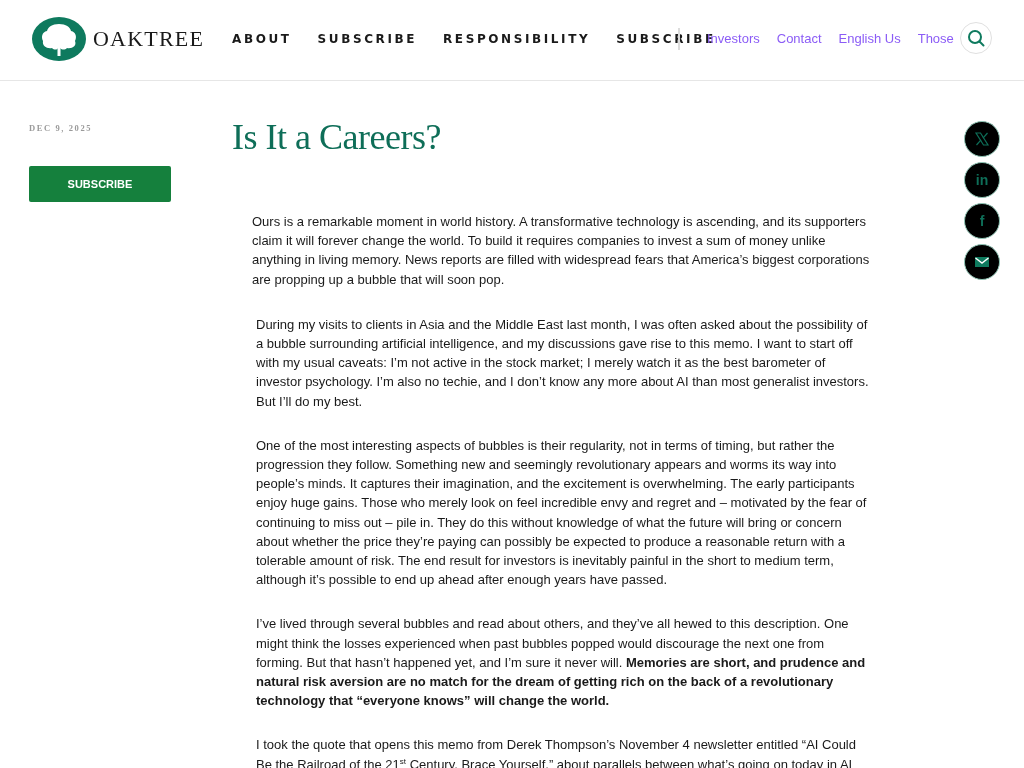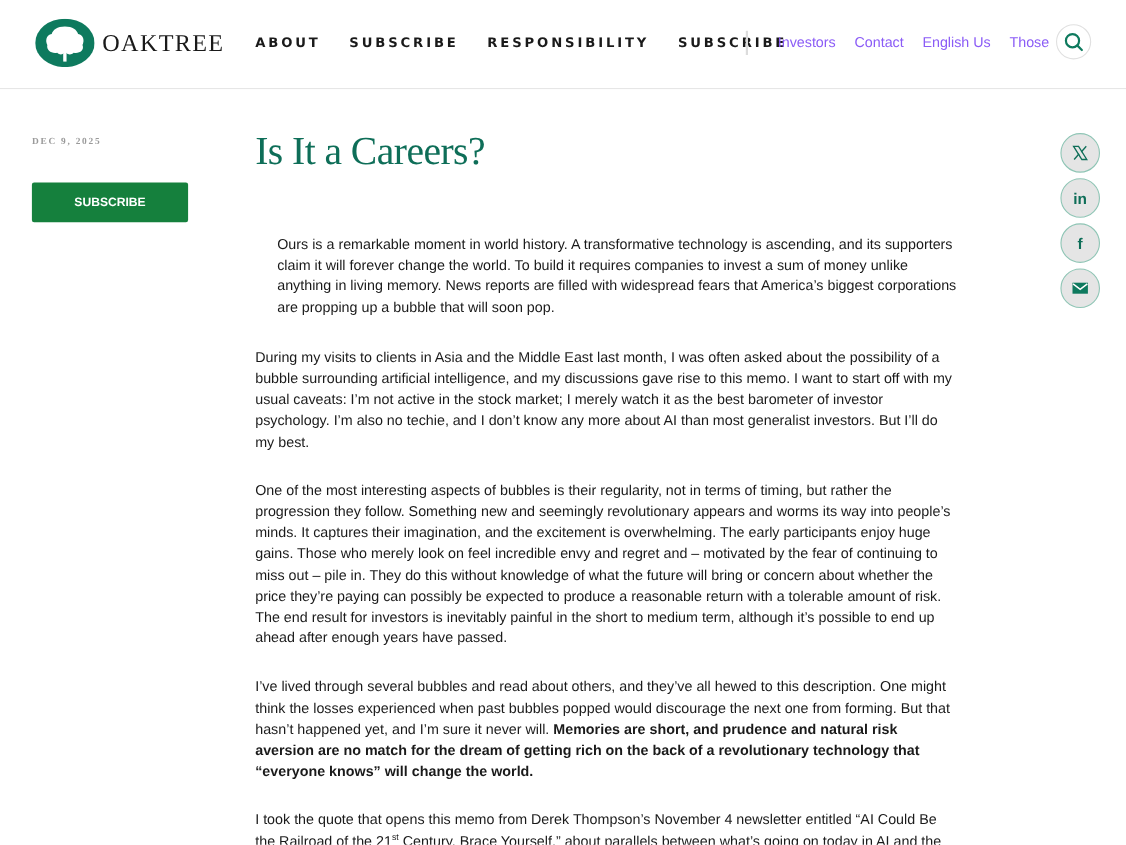--- a/index.html
+++ b/index.html
@@ -23,28 +23,28 @@
   .series { font-family: "DejaVu Sans", sans-serif; font-weight: bold; font-size: 8.5px; letter-spacing: 1.4px; color: #0e7a5e; line-height: 20px; text-transform: uppercase; }
   .date { font-family: Liberation Serif, serif; font-weight: bold; font-size: 8.5px; letter-spacing: 1.6px; color: #9a9a9a; margin-top: 0px; line-height: 16px; }
   .side-links { margin-top: 40px; }
   .side-link { display: flex; align-items: center; height: 37px; text-decoration: none; color: #1a1a1a; font-weight: bold; font-size: 13px; }
   .side-link svg { width: 18px; height: 18px; margin-right: 8px; }
   .subscribe { display: flex; align-items: center; justify-content: center; margin-top: 30px; width: 142px; height: 36px; background: #15803d; color: #fff; font-weight: bold; font-size: 11px; border: none; border-radius: 2px; letter-spacing: 0; font-family: "Liberation Sans", sans-serif; }
 
   
   .title { position: absolute; left: 232px; top: 116px; font-family: "Liberation Serif", serif; font-size: 36px; color: #0e6e58; font-weight: normal; letter-spacing: -0.5px; }
   .article { position: absolute; left: 232px; top: 212px; width: 640px; font-size: 13px; line-height: 19.2px; color: #1a1a1a; }
-  .article p { margin-bottom: 25px; }
+  .article p { margin-bottom: 25px; margin-left: 24px; }
   .article blockquote { margin-left: 20px; margin-bottom: 26px; }
   .article b { font-weight: bold; }
   .article sup { font-size: 8px; vertical-align: super; line-height: 0; }
 
   
   .share { position: absolute; left: 964px; top: 121px; }
-  .share a { display: flex; align-items: center; justify-content: center; width: 36px; height: 36px; border: 1px solid #8fc5b5; border-radius: 50%; margin-bottom: 5px; background: #e5e5e5; text-decoration: none; color: #0e7a5e; }
+  .share a { display: flex; align-items: center; justify-content: center; width: 36px; height: 36px; border: 1px solid #8fc5b5; border-radius: 50%; margin-bottom: 5px; background: #000000; text-decoration: none; color: #0e7a5e; }
   .share svg { width: 16px; height: 16px; }
   .share .txt { font-weight: bold; font-size: 14px; font-family: "Liberation Sans", sans-serif; color: #0e6e58; }
 </style>
 </head>
 <body>
 
 <div class="header">
   <a class="logo" href="#">
     <svg class="logo-mark" viewBox="0 0 54 44">
       <ellipse cx="27" cy="22" rx="27" ry="22" fill="#0e7a5e"></ellipse>

